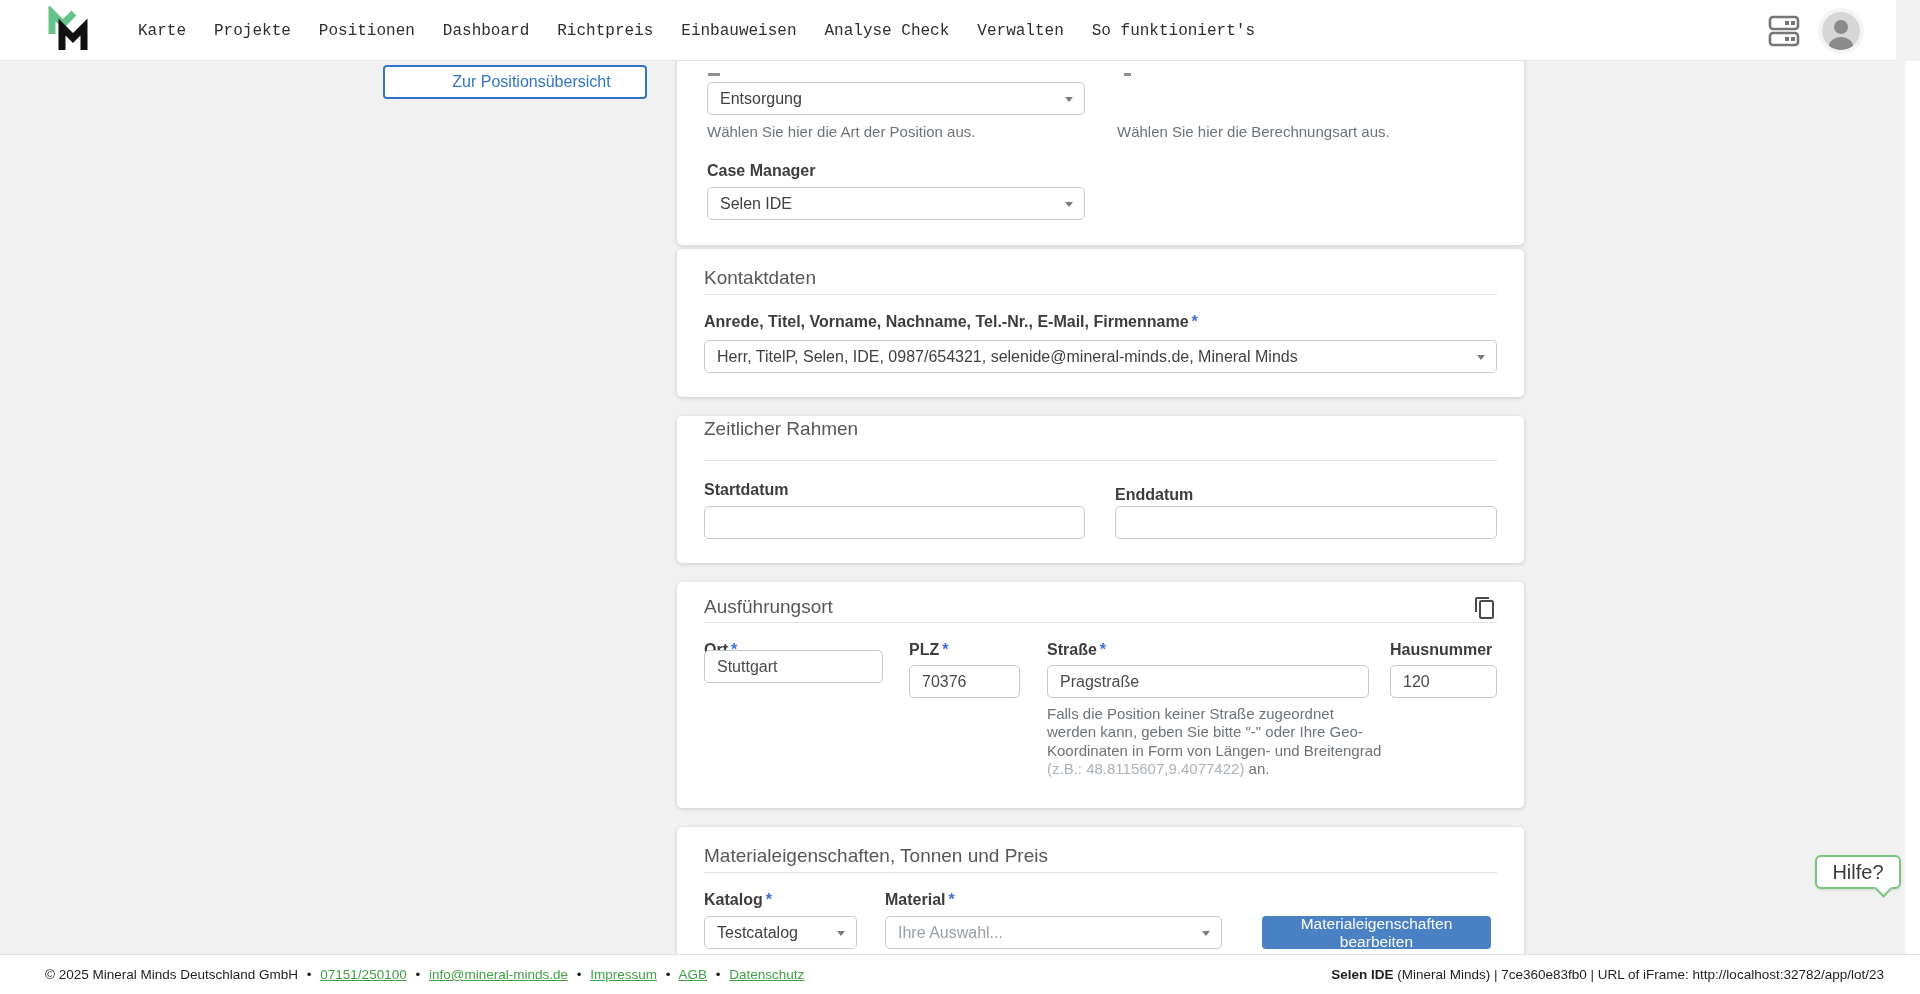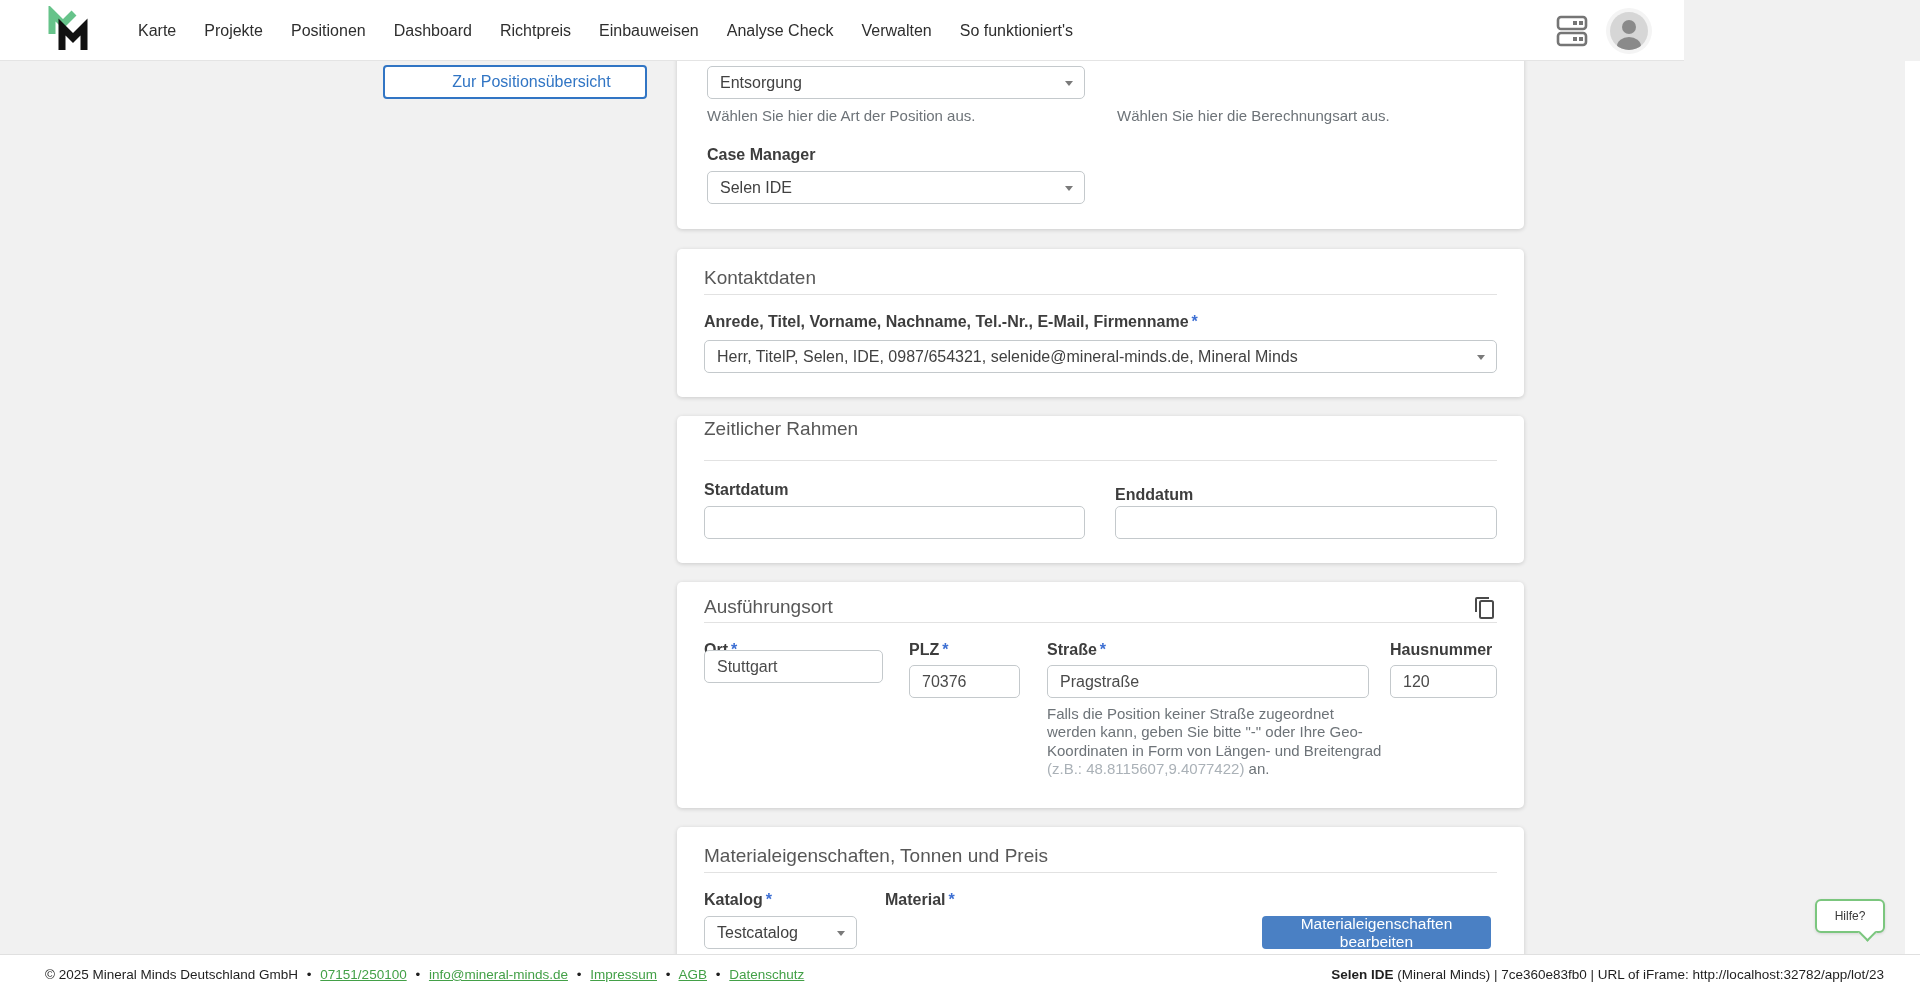--- a/index.html
+++ b/index.html
@@ -7,22 +7,22 @@
   body {
     position:relative;
     background:#f1f1f1;
     font-family:"Liberation Sans", sans-serif;
     overflow:hidden;
     color:#3d3d3d;
   }
 
   
   .topbar {
-    position:absolute; top:0; left:0; width:1684px; height:61px;
-    background:#ffffff; border-bottom:1px solid #e4e4e4; z-index:60;
+    position:absolute; top:0; left:0; width:1896px; height:61px;
+    background:#ffffff; border-bottom:1px solid #e4e4e4; z-index:60;font-family:Liberation Mono, monospace;
   }
   .logo { position:absolute; left:45px; top:6px; width:50px; height:50px; cursor:pointer; }
   .nav-menu {
     position:absolute; left:138px; top:0; height:61px;
     display:flex; align-items:center; gap:28px;
   }
   .nav-item {
     font-size:16px; font-weight:500; color:#2e2e2e;
     white-space:nowrap; cursor:pointer;
   }
@@ -43,21 +43,21 @@
     background:#fff; border:2px solid #3175c4; border-radius:4px;
     color:#3175c4; font-size:16px; font-family:inherit;
     display:flex; align-items:center; justify-content:center; cursor:pointer; z-index:30;padding-left:33px;
   }
 
   
   .card {
     position:absolute; left:677px; width:847px; background:#ffffff;
     border-radius:5px; box-shadow:0 1px 4px rgba(0,0,0,0.16);
   }
-  #card-position { top:36px;  height:193px; z-index:10; }
+  #card-position { top:52px;  height:193px; z-index:10; }
   #card-contact  { top:249px; height:148px; }
   #card-time     { top:416px; height:147px; }
   #card-location { top:582px; height:226px; }
   #card-material { top:827px; height:170px; }
 
   .card-title { position:absolute; font-size:19px; font-weight:400; color:#575757; }
   .divider { position:absolute; left:27px; right:27px; height:1px; background:#e2e2e2; }
   .flabel { position:absolute; font-size:16px; font-weight:700; color:#3d3d3d; white-space:nowrap; }
   .req { color:#3d6fd3; margin-left:3px; font-weight:700; }
   .fhelper { position:absolute; font-size:15px; color:#6d7378; white-space:nowrap; }
@@ -92,24 +92,24 @@
 
   .primary-btn {
     position:absolute; left:585px; top:89px; width:229px; height:33px;
     background:#4a80c4; border:none; border-radius:4px;
     color:#ffffff; font-size:15.5px; font-family:inherit;
     display:flex; align-items:center; justify-content:center; cursor:pointer;
   }
 
   
   .help-btn {
-    position:absolute; left:1815px; top:899px; width:70px; height:34px; z-index:70;
+    position:absolute; left:1815px; top:855px; width:86px; height:34px; z-index:70;
     background:#fff; border:2px solid #7bc67e; border-radius:6px;
     display:flex; align-items:center; justify-content:center;
-    font-size:12px; color:#3a3a3a; cursor:pointer;
+    font-size:20px; color:#3a3a3a; cursor:pointer;
     box-shadow:0 1px 3px rgba(0,0,0,0.12);
   }
   .help-tail {
     position:absolute; right:9px; bottom:-8px; width:13px; height:13px;
     background:#fff; border-right:2px solid #7bc67e; border-bottom:2px solid #7bc67e;
     transform:rotate(45deg);
   }
 
   
   .footer {
@@ -246,20 +246,24 @@
     <span>Katalog</span><span class="req">*</span>
   </div>
   <div class="flabel" style="left:208px; top:64px;">
     <span>Material</span><span class="req">*</span>
   </div>
 
   <div class="select" style="left:27px; top:89px; width:153px;">
     <span>Testcatalog</span>
     <span class="caret"></span>
   </div>
+  <div class="select placeholder" style="left:208px; top:89px; width:337px;">
+    <span>Ihre Auswahl...</span>
+    <span class="caret"></span>
+  </div>
   <button class="primary-btn">Materialeigenschaften bearbeiten</button>
 </section>
 
 <div class="help-btn">
   <span>Hilfe?</span>
   <span class="help-tail"></span>
 </div>
 
 <footer class="footer">
   <div class="footer-left">

